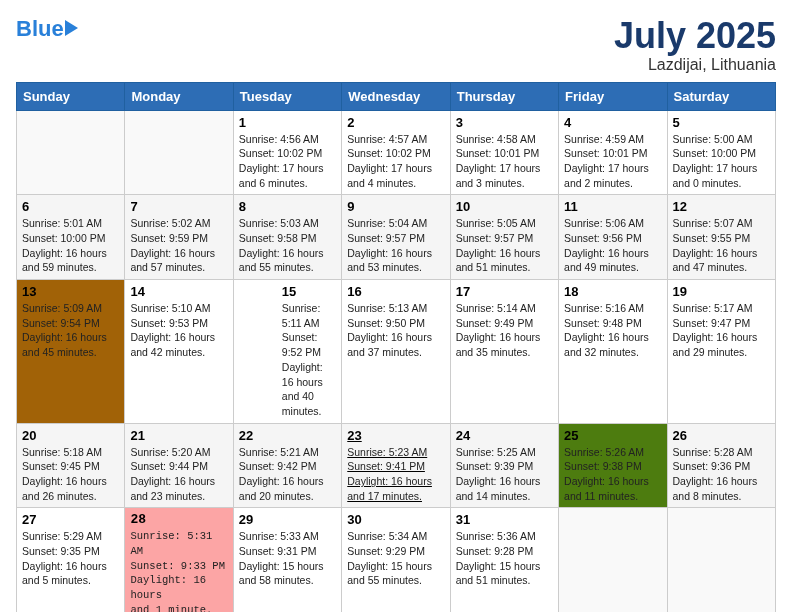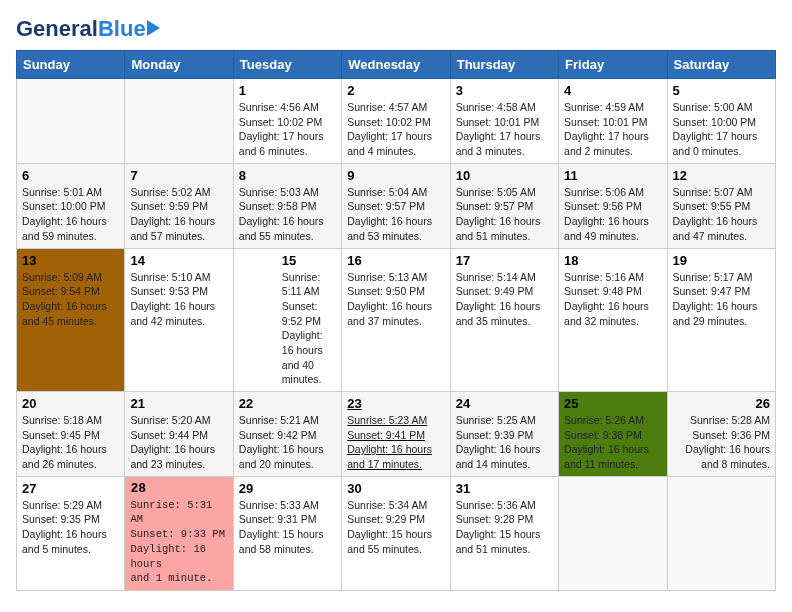--- a/index.html
+++ b/index.html
@@ -102,24 +102,27 @@
       position: relative;
       top: -1px;
     }
   </style>
 </head>
 <body>
 
 <div class="header">
   <div class="logo">
     <div class="logo-wrapper">
-      <span class="logo-general">General</span>
       <span class="logo-blue-part">Blue</span>
       <span class="logo-triangle"></span>
     </div>
+  </div>
+  <div class="title-block">
+    <div class="month-year">July 2025</div>
+    <div class="location">Lazdijai, Lithuania</div>
   </div>
 </div>
 
 <table class="calendar">
   <thead>
     <tr>
     <th>Sunday</th>
         <th>Monday</th>
         <th>Tuesday</th>
         <th>Wednesday</th>
@@ -306,21 +309,21 @@
 Daylight: 16 hours
 and 14 minutes.</div>
         </td>
         <td style="background: #4d7c0f;">
           <span class="day-num">25</span>
           <div class="day-info" style="white-space: pre-line;">Sunrise: 5:26 AM
 Sunset: 9:38 PM
 Daylight: 16 hours
 and 11 minutes.</div>
         </td>
-        <td style="background: rgb(245, 245, 245); text-align: right;">
+        <td style="background: rgb(245, 245, 245);">
           <span class="day-num">26</span>
           <div class="day-info" style="white-space: pre-line;">Sunrise: 5:28 AM
 Sunset: 9:36 PM
 Daylight: 16 hours
 and 8 minutes.</div>
         </td>
       </tr>
       <tr>
         <td style="background: rgb(255, 255, 255);">
           <span class="day-num">27</span>

